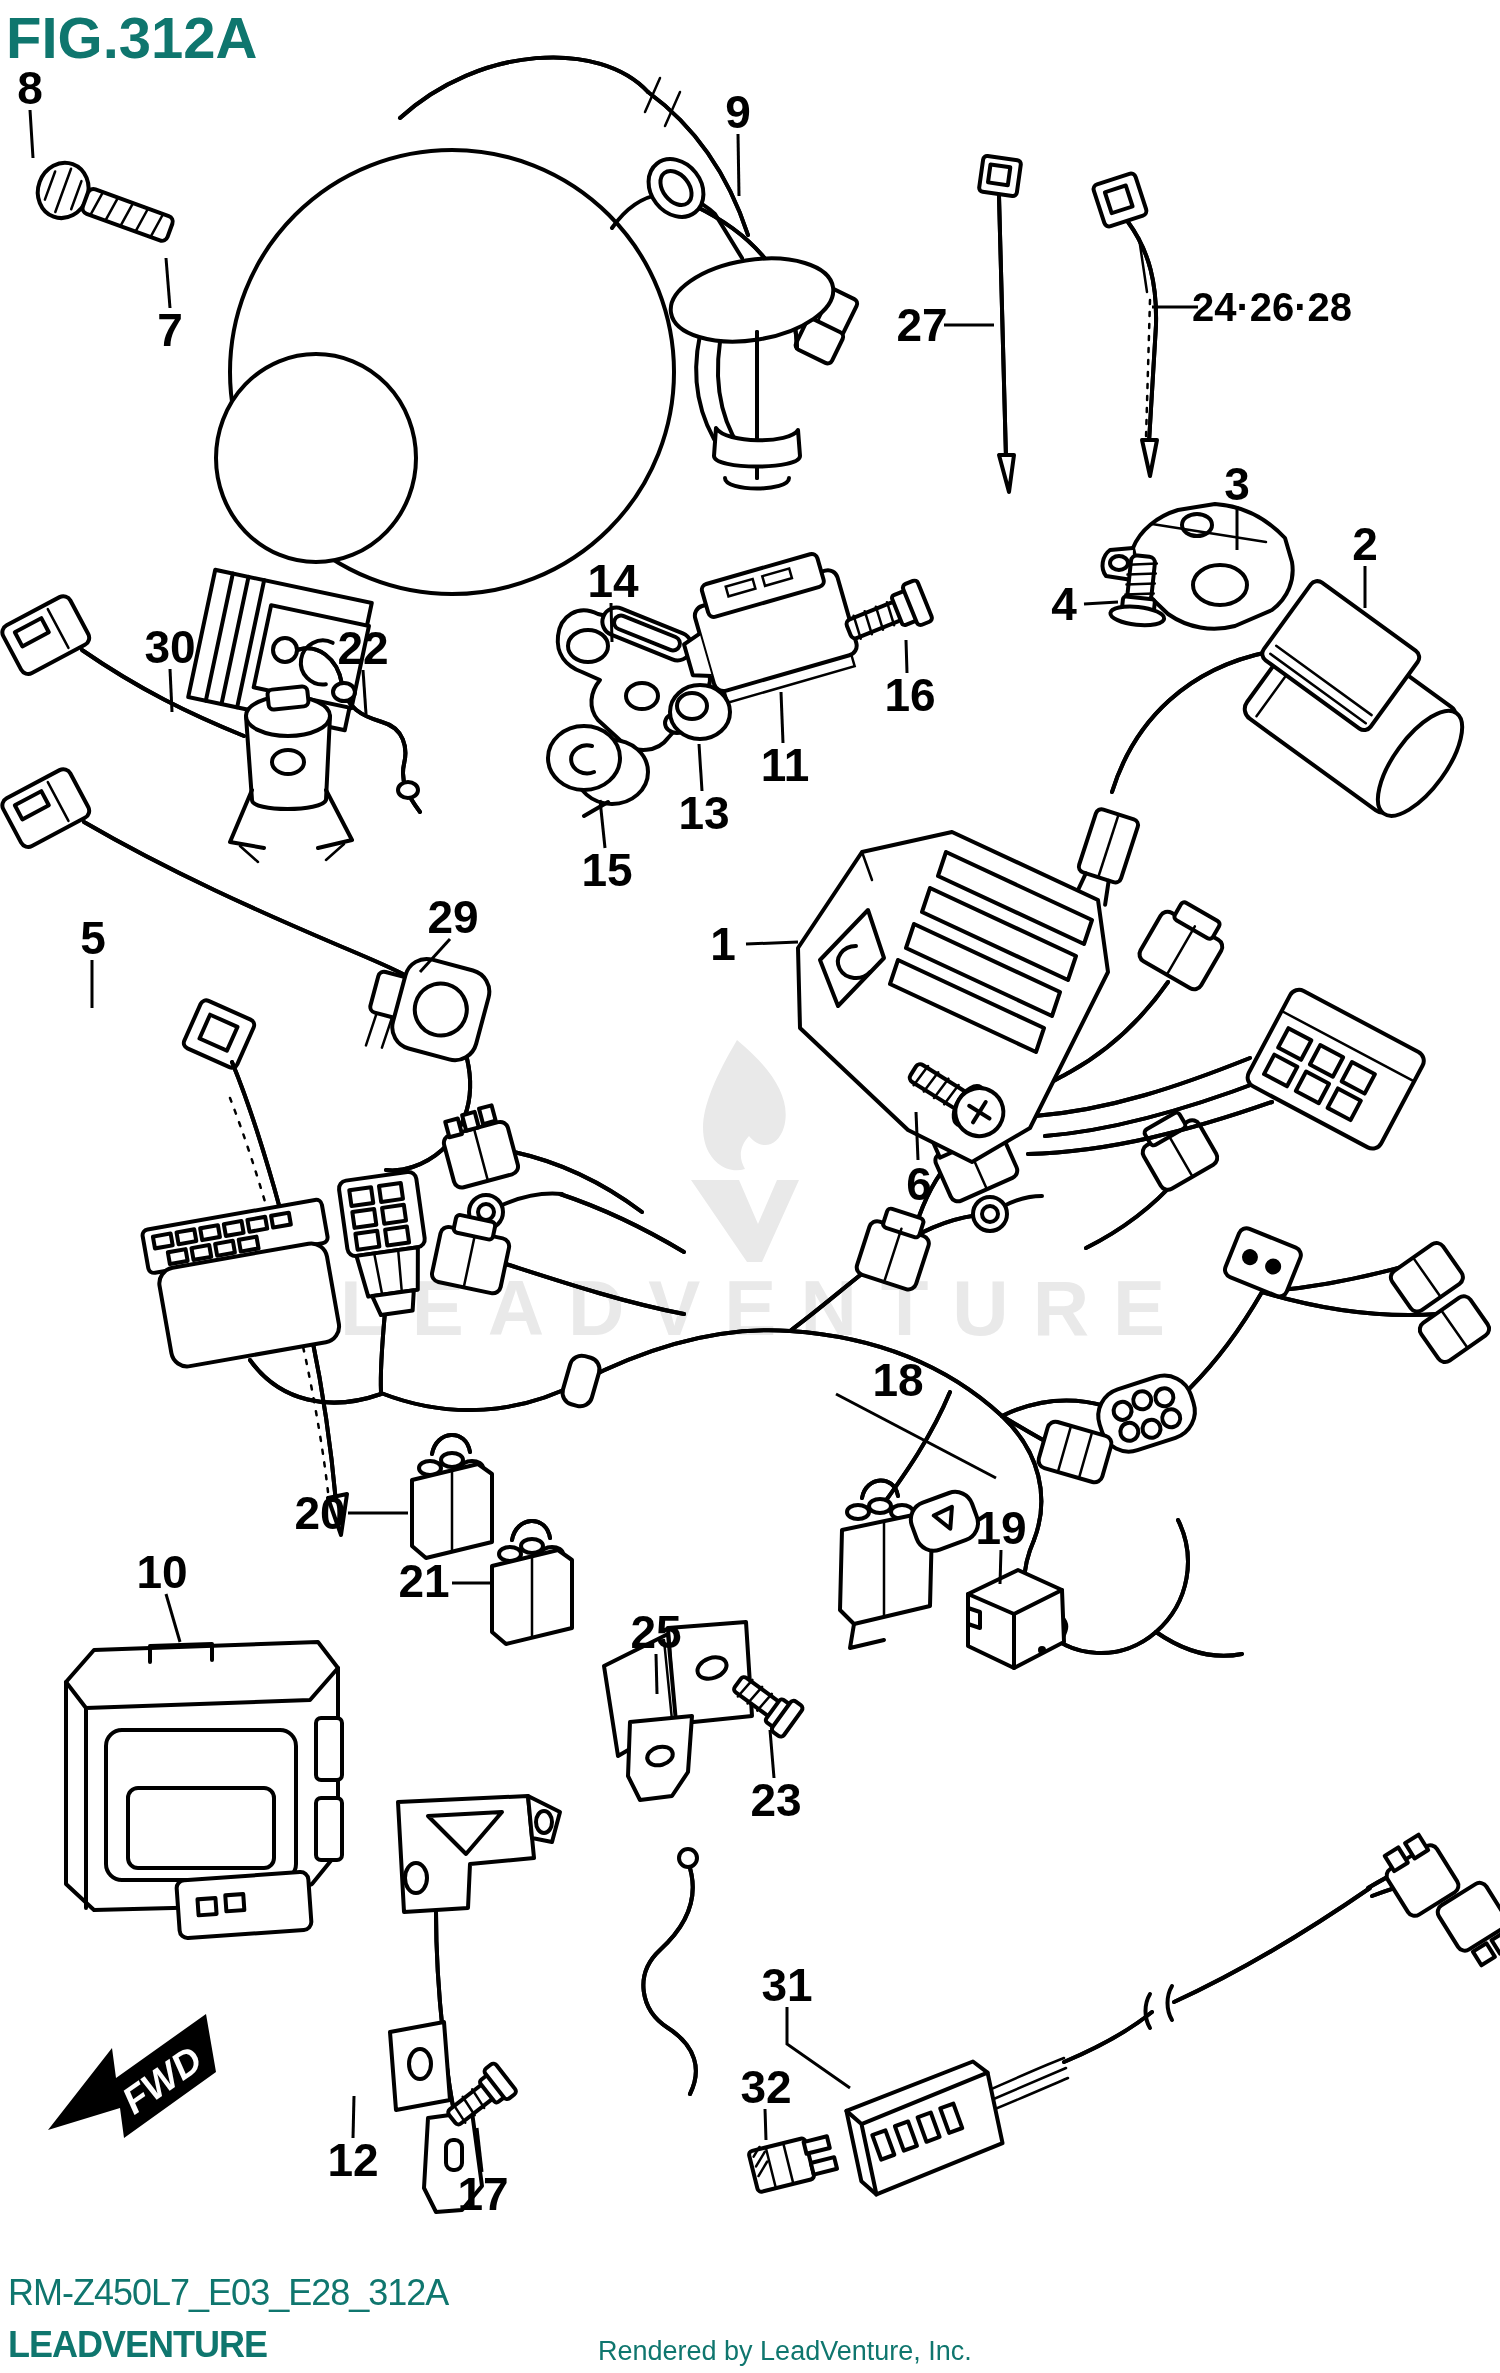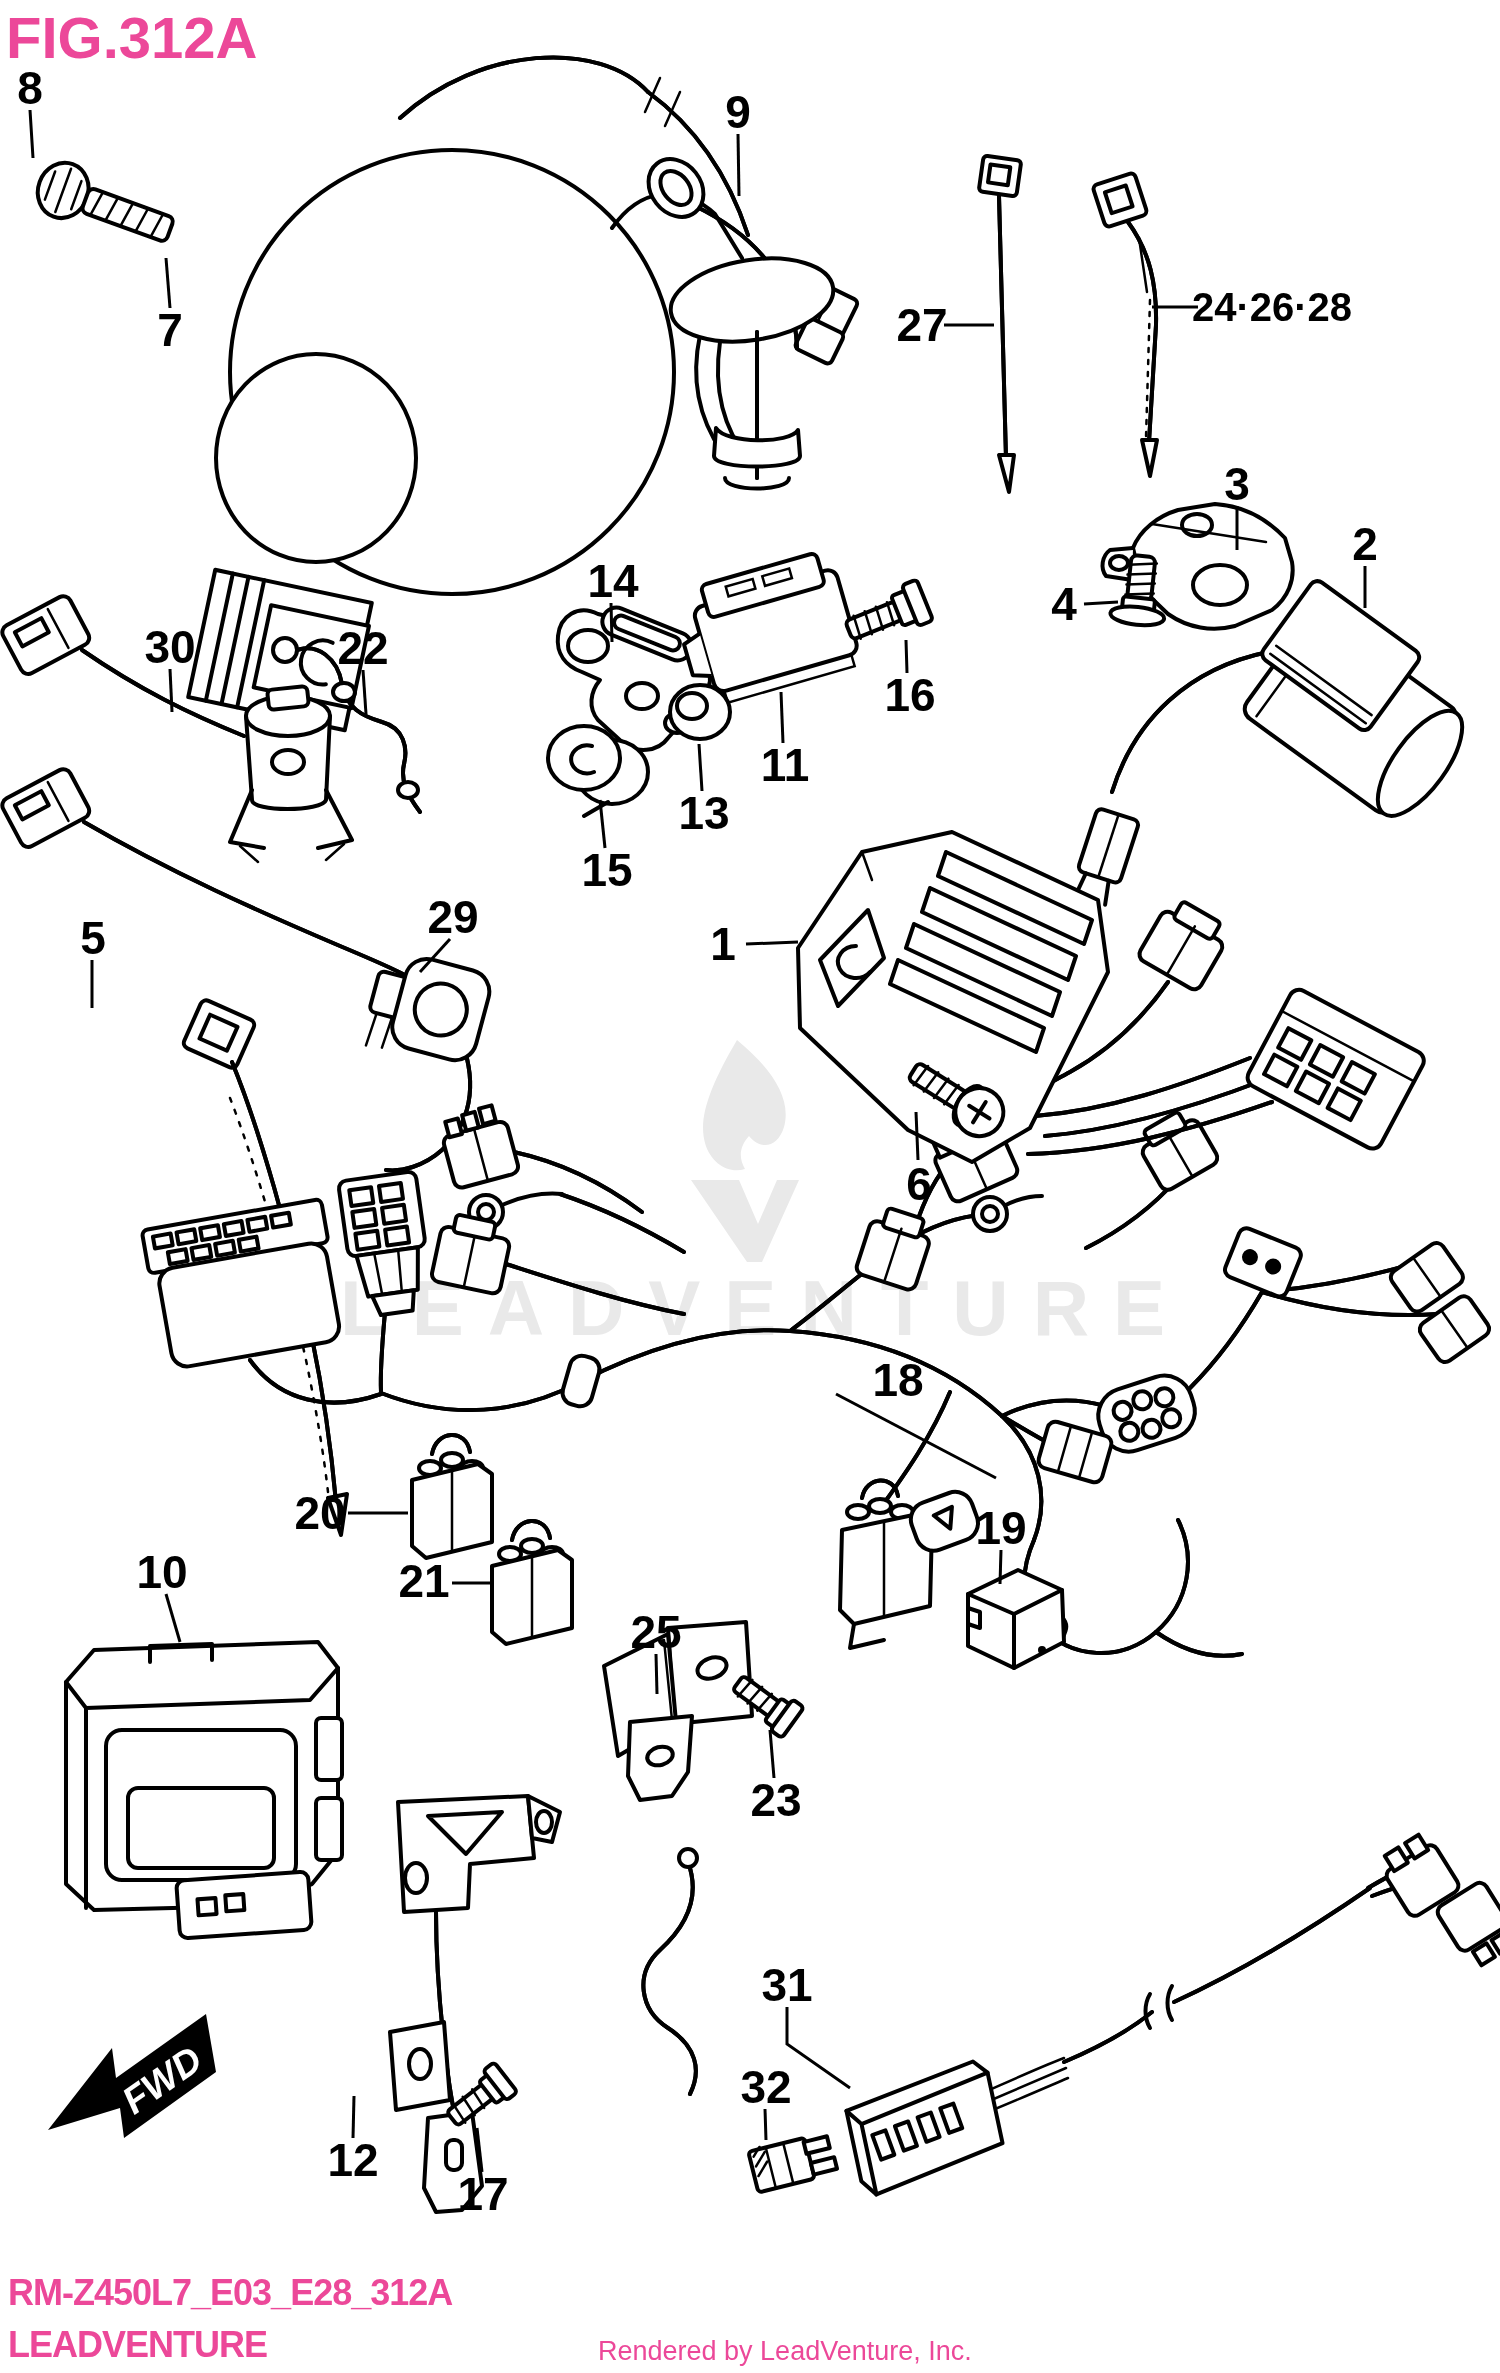--- a/index.html
+++ b/index.html
@@ -1,19 +1,19 @@
 <!DOCTYPE html>
 <html><head>
 <meta charset="utf-8">
 <style>
   html,body{margin:0;padding:0;background:#ffffff;}
   .page{position:relative;width:1500px;height:2373px;background:#fff;overflow:hidden;
-        font-family:"Liberation Sans",sans-serif;color:#ec4899;}
+        font-family:"Liberation Sans",sans-serif;color:#0f766e;}
   .fig-title{position:absolute;left:6px;top:4px;font-size:58px;font-weight:900;letter-spacing:0px;}
-  .footer-code{position:absolute;left:8px;top:2272px;font-size:36px;font-weight:700;letter-spacing:-1px;}
+  .footer-code{position:absolute;left:8px;top:2272px;font-size:36px;font-weight:400;letter-spacing:-1px;}
   .footer-cat{position:absolute;left:8px;top:2324px;font-size:36px;font-weight:700;letter-spacing:-1px;}
   .footer-credit{position:absolute;left:598px;top:2336px;font-size:27px;font-weight:400;}
   svg{position:absolute;left:0;top:0;}
   .ln{fill:none;stroke:#000;stroke-width:4;stroke-linecap:round;stroke-linejoin:round;}
   .fw{fill:#fff;stroke:#000;stroke-width:4;stroke-linejoin:round;}
   .thin{fill:none;stroke:#000;stroke-width:2.5;stroke-linecap:round;}
   .leader{fill:none;stroke:#000;stroke-width:3;}
   .callout{font-family:"Liberation Sans",sans-serif;font-size:46px;font-weight:900;
            text-anchor:middle;dominant-baseline:central;fill:#000;}
   .callout.small{font-size:40px;}

